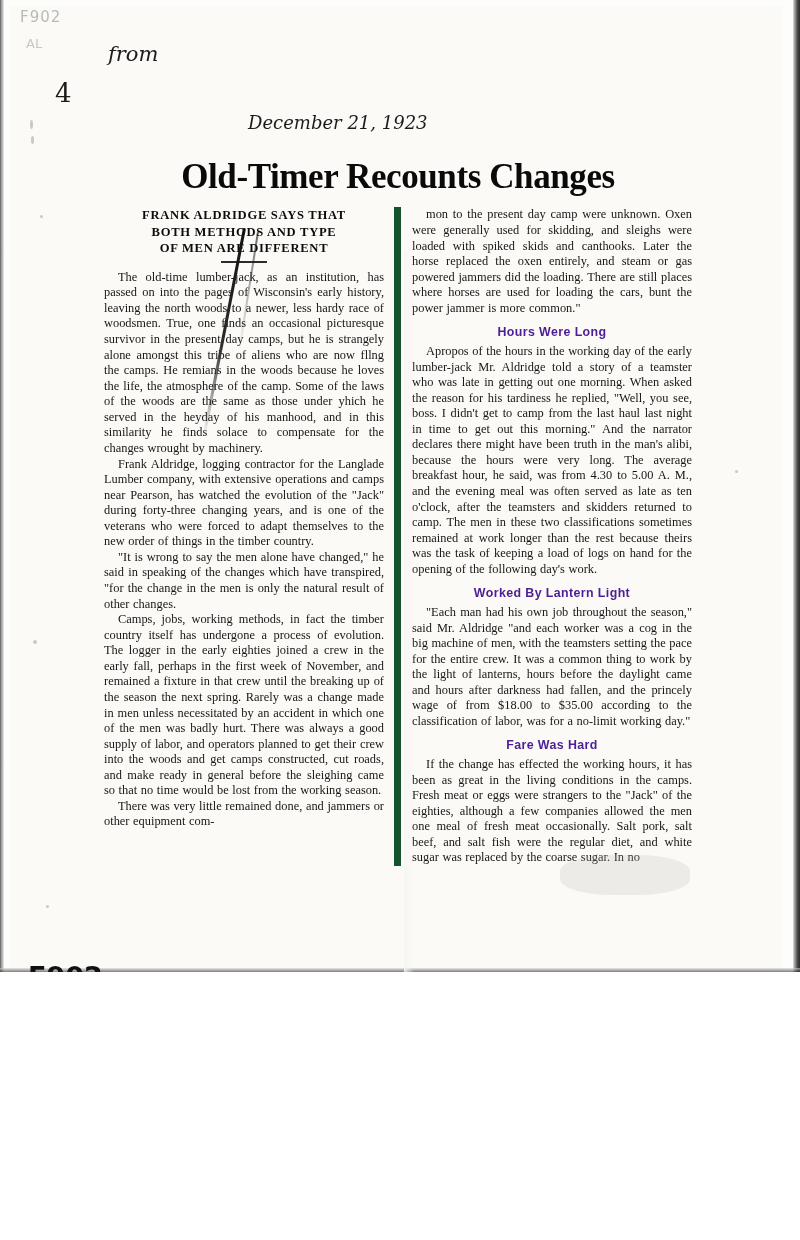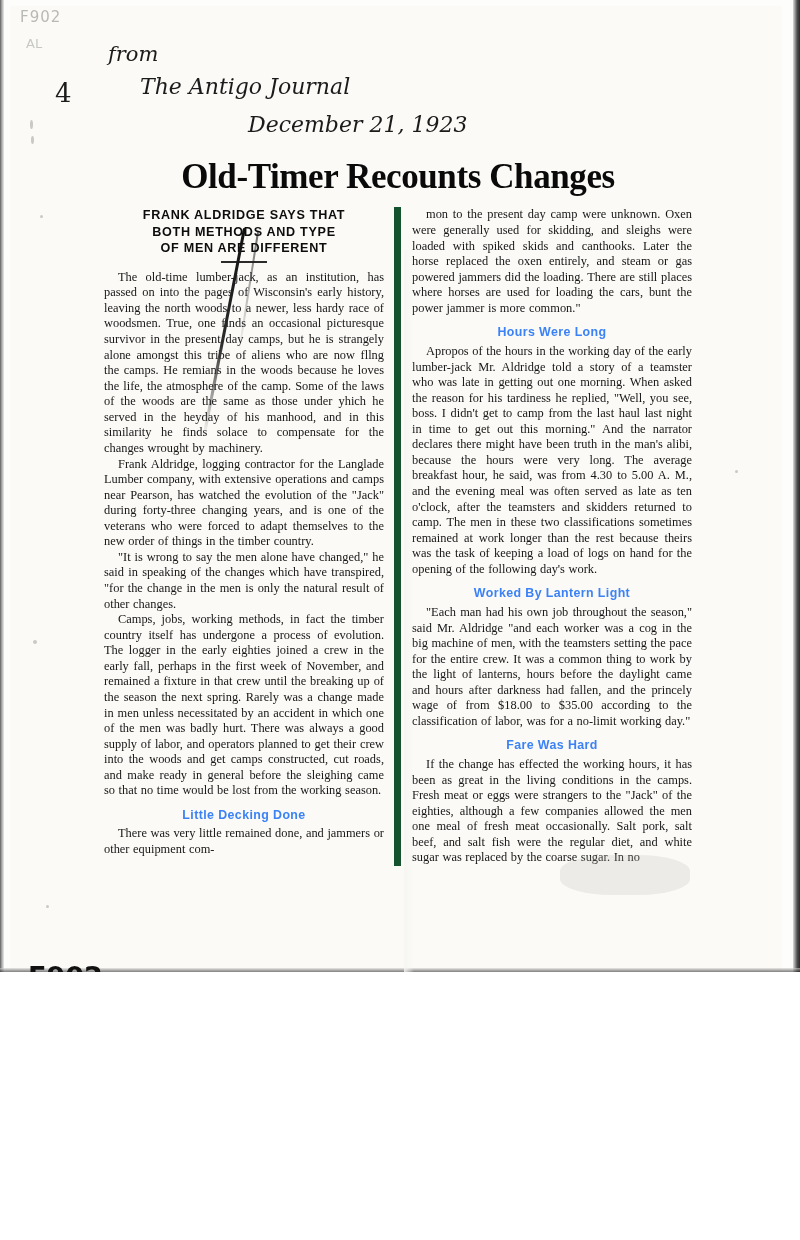--- a/index.html
+++ b/index.html
@@ -83,21 +83,21 @@
   
   .hand {
     position: absolute;
     font-family: "DejaVu Serif", serif;
     font-style: italic;
     color: #1b1b1b;
     white-space: nowrap;
   }
   #hw-from      { left: 108px; top: 42px;  font-size: 21px; }
   #hw-paper     { left: 140px; top: 74px;  font-size: 22px; }
-  #hw-date      { left: 248px; top: 112px; font-size: 22px; }
+  #hw-date      { left: 248px; top: 112px; font-size: 18px; }
   #hw-num4      { left: 55px;  top: 78px;  font-size: 26px; font-style: normal; }
 
   #hw-top-code {
     position: absolute;
     left: 20px; top: 8px;
     font-family: "DejaVu Sans", sans-serif;
     font-size: 15px;
     color: #b9b9b4;
     letter-spacing: 1px;
   }
@@ -159,21 +159,21 @@
     color: #161616;
   }
   .col.left  { padding-right: 10px; }
   .col.right {
     padding-left: 11px;
     border-left: 7px solid #14532d;
     margin-left: 0;
   }
 
   .subhead {
-    font-family: Liberation Sans, sans-serif;
+    font-family: Liberation Serif, serif;
     font-weight: bold;
     font-size: 12.6px;
     letter-spacing: .7px;
     text-align: center;
     line-height: 1.28;
     margin: 0 0 3px 0;
     color: #0c0c0c;
   }
   .deck-rule {
     width: 46px;
@@ -181,21 +181,21 @@
     background: #2b2b2b;
     margin: 5px auto 7px auto;
   }
   .crosshead {
     font-family: "Liberation Sans", sans-serif;
     font-weight: bold;
     font-size: 12.4px;
     letter-spacing: .4px;
     text-align: center;
     margin: 9px 0 3px 0;
-    color: #3b82f6;
+    color: #4c1d95;
   }
   .para {
     margin: 0;
     text-indent: 14px;
     word-spacing: .5px;
   }
 
   
   .col.right .para,
   .col.right .crosshead { position: relative; }
@@ -226,21 +226,20 @@
 
   <div class="scan-edge-left"></div>
   <div class="scan-edge-right"></div>
   <div class="scan-edge-bottom"></div>
 
   <div id="hw-top-code">F902</div>
   <div id="hw-top-sub">AL</div>
 
   <div class="hand" id="hw-num4">4</div>
   <div class="hand" id="hw-from">from</div>
-  <div class="hand" id="hw-paper">The Antigo Journal</div>
   <div class="hand" id="hw-date">December 21, 1923</div>
 
   <div id="archive-mark">
     <div>F902</div>
     <div class="rule"></div>
     <div>AL</div>
   </div>
 
   <div id="article">
 
@@ -257,21 +256,20 @@
           <div>BOTH METHODS AND TYPE</div>
           <div>OF MEN ARE DIFFERENT</div>
         </div>
         <div class="deck-rule"></div>
 
         <p class="para">The old-time lumber-jack, as an institution, has passed on into the pages of Wisconsin's early history, leaving the north woods to a newer, less hardy race of woodsmen. True, one finds an occasional picturesque survivor in the present day camps, but he is strangely alone amongst this tribe of aliens who are now fllng the camps. He remians in the woods because he loves the life, the atmosphere of the camp. Some of the laws of the woods are the same as those under yhich he served in the heyday of his manhood, and in this similarity he finds solace to compensate for the changes wrought by machinery.</p>
         <p class="para">Frank Aldridge, logging contractor for the Langlade Lumber company, with extensive operations and camps near Pearson, has watched the evolution of the "Jack" during forty-three changing years, and is one of the veterans who were forced to adapt themselves to the new order of things in the timber country.</p>
         <p class="para">"It is wrong to say the men alone have changed," he said in speaking of the changes which have transpired, "for the change in the men is only the natural result of other changes.</p>
         <p class="para">Camps, jobs, working methods, in fact the timber country itself has undergone a process of evolution. The logger in the early eighties joined a crew in the early fall, perhaps in the first week of November, and remained a fixture in that crew until the breaking up of the season the next spring. Rarely was a change made in men unless necessitated by an accident in which one of the men was badly hurt. There was always a good supply of labor, and operators planned to get their crew into the woods and get camps constructed, cut roads, and make ready in general before the sleighing came so that no time would be lost from the working season.</p>
 
-        <div class="crosshead">Little Decking Done</div>
         <p class="para">There was very little remained done, and jammers or other equipment com-</p>
       </div>
 
       <div class="col right">
 
         <p class="para">mon to the present day camp were unknown. Oxen were generally used for skidding, and sleighs were loaded with spiked skids and canthooks. Later the horse replaced the oxen entirely, and steam or gas powered jammers did the loading. There are still places where horses are used for loading the cars, bunt the power jammer is more common."</p>
 
         <div class="crosshead">Hours Were Long</div>
         <p class="para">Apropos of the hours in the working day of the early lumber-jack Mr. Aldridge told a story of a teamster who was late in getting out one morning. When asked the reason for his tardiness he replied, "Well, you see, boss. I didn't get to camp from the last haul last night in time to get out this morning." And the narrator declares there might have been truth in the man's alibi, because the hours were very long. The average breakfast hour, he said, was from 4.30 to 5.00 A. M., and the evening meal was often served as late as ten o'clock, after the teamsters and skidders returned to camp. The men in these two classifications sometimes remained at work longer than the rest because theirs was the task of keeping a load of logs on hand for the opening of the following day's work.</p>
 

